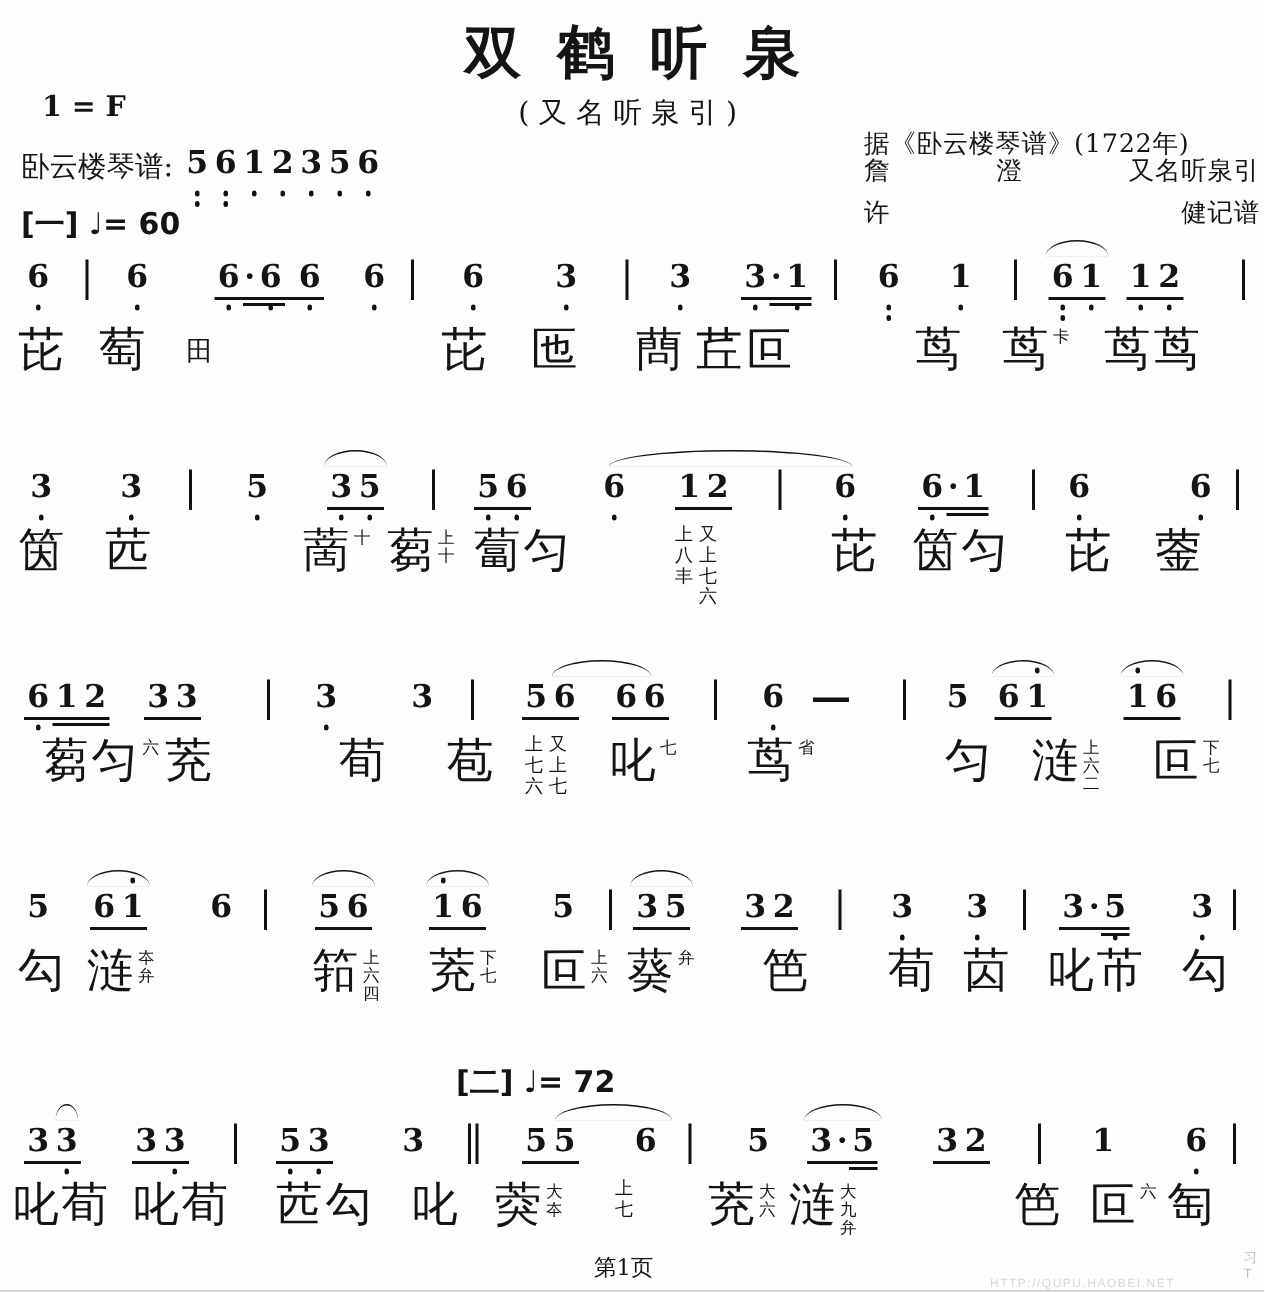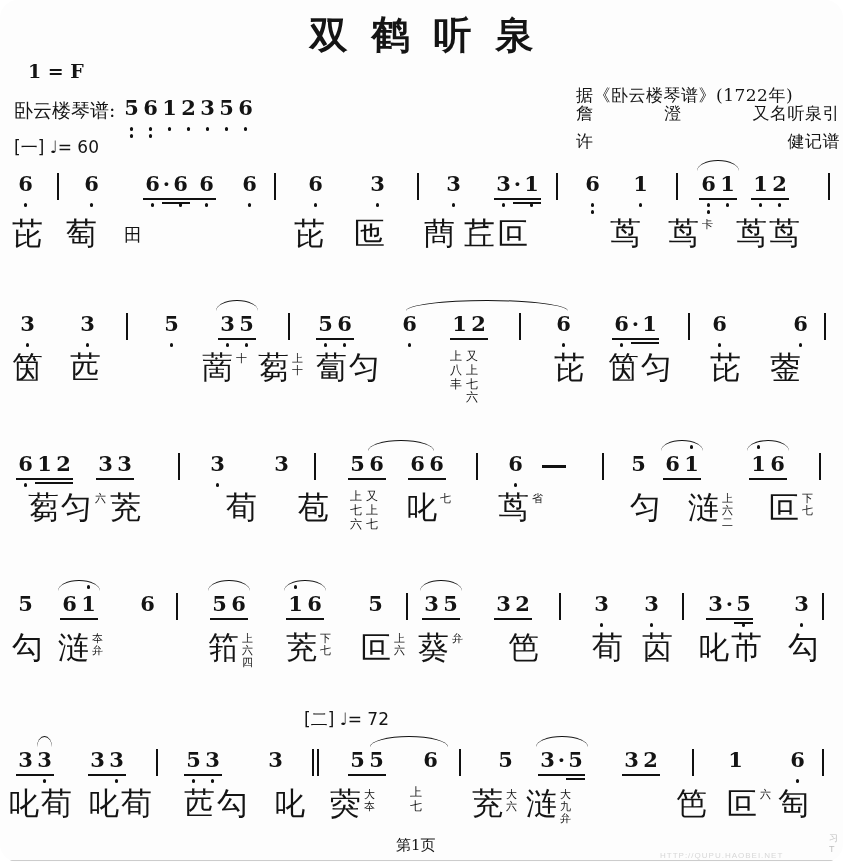--- a/index.html
+++ b/index.html
@@ -1,25 +1,25 @@
 <!DOCTYPE html>
 <html><head>
 <meta charset="utf-8">
 <style>
   html,body{margin:0;padding:0;background:#fff;}
   .page{position:relative;width:843px;height:862px;background:#fdfdfd;overflow:hidden;
-        font-family:"DejaVu Serif",serif;color:#141414;border-radius:18px;}
+        font-family:"DejaVu Serif",serif;color:#141414;}
   
   .title{position:absolute;left:0;top:10px;width:100%;text-align:center;
          font-size:38px;font-weight:bold;letter-spacing:24px;text-indent:24px;}
   .subtitle{position:absolute;left:0;top:62px;width:100%;text-align:center;
             font-size:19px;letter-spacing:6px;}
   .keysig{position:absolute;left:28px;top:60px;font-size:19px;font-weight:bold;}
   .tunlabel{position:absolute;left:14px;top:98px;font-size:19px;}
-  .tempo{position:absolute;font-size:17px;font-weight:normal;font-family:"DejaVu Sans",sans-serif;}
+  .tempo{position:absolute;font-size:20px;font-weight:bold;font-family:"DejaVu Sans",sans-serif;}
   .credits{position:absolute;left:576px;width:264px;font-size:17px;letter-spacing:.5px;}
   .cred-row{display:flex;justify-content:space-between;}
   
   .ng{position:absolute;height:46px;}
   .nc{position:absolute;top:0;text-align:center;line-height:24px;}
   .dg{font-size:21px;font-weight:bold;font-family:"DejaVu Serif",serif;}
   .da{position:absolute;top:-7px;left:50%;margin-left:-2px;width:3.6px;height:3.6px;border-radius:50%;background:#111;}
   .db{position:absolute;left:50%;margin-left:-2px;width:3.6px;height:3.6px;border-radius:50%;background:#111;}
   .ul1{position:absolute;left:0;top:26px;height:1.8px;background:#111;}
   .ul2{position:absolute;top:30px;height:1.6px;background:#111;}
@@ -43,20 +43,21 @@
   .wmlogo{position:absolute;left:829px;top:833px;font-size:9px;color:#bfbfbf;line-height:1.2;
           font-family:"Liberation Sans",sans-serif;}
   .scanline{position:absolute;left:0;top:860px;width:100%;height:1px;background:#cccccc;}
 </style>
 </head>
 <body>
 
 <div class="page" id="score">
 
   <div class="title">双鹤听泉</div>
+  <div class="subtitle">(又名听泉引)</div>
 
   <div class="keysig">1 = F</div>
   <div class="tunlabel">卧云楼琴谱:</div>
   <div class="tempo" style="left:14px;top:136px;">[一] ♩= 60</div>
   <div class="tempo" id="tempo2" style="left: 304px; top: 708px;">[二] ♩= 72</div>
 
   <div class="credits" style="top:84px;">据《卧云楼琴谱》(1722年)</div>
   <div class="credits cred-row" style="top:102px;">
     <span>詹</span>
     <span>澄</span>

